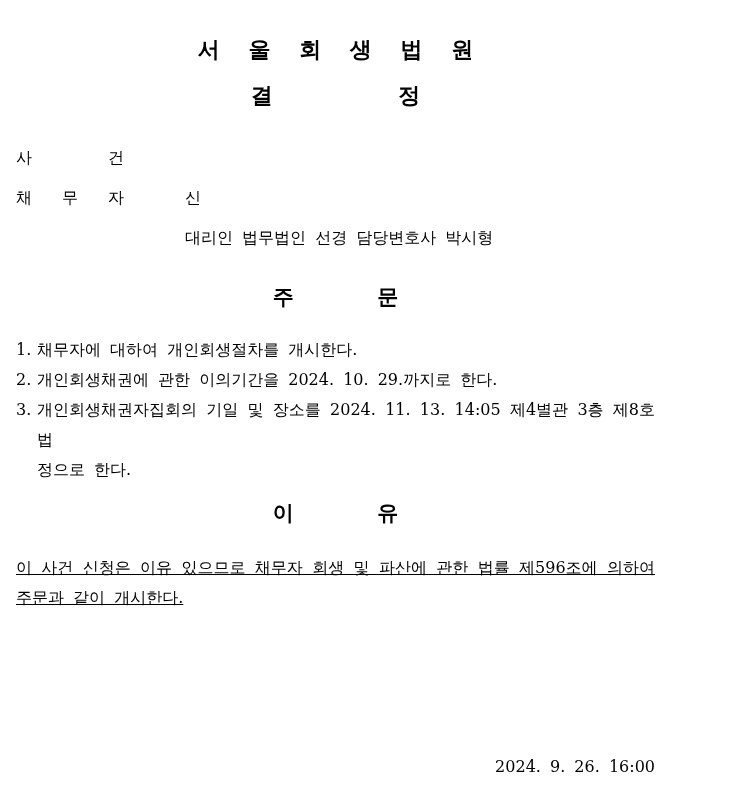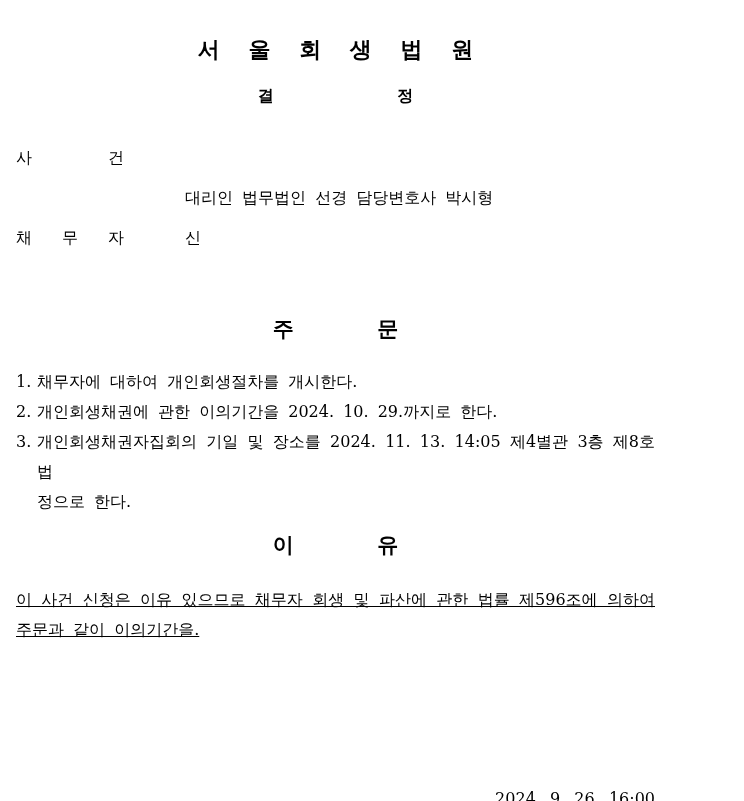--- a/index.html
+++ b/index.html
@@ -29,35 +29,35 @@
     font-size: 22px;
     line-height: 28px;
     word-spacing: 21px;
     white-space: nowrap;
   }
   .doc-subtitle {
     margin-top: 18px;
     text-align: center;
     font-family: "DejaVu Sans", "Liberation Sans", sans-serif;
     font-weight: bold;
-    font-size: 16px;
+    font-size: 22px;
     line-height: 28px;
     word-spacing: 118px;
     white-space: nowrap;
   }
   .section-heading {
     text-align: center;
     font-family: "DejaVu Sans", "Liberation Sans", sans-serif;
     font-weight: bold;
     font-size: 21px;
     line-height: 26px;
     word-spacing: 76px;
     white-space: nowrap;
   }
-  .order-heading  { margin-top: 68px; }
+  .order-heading  { margin-top: 36px; }
   .reason-heading { margin-top: 15px; }
 
   
   .case-info { margin-top: 38px; }
   .case-info .row {
     display: flex;
     margin-bottom: 20px;
   }
   .rep-row { margin-top: 7px; margin-bottom: 0; }
   .field-label {
@@ -117,28 +117,28 @@
 
   <div class="doc-title">서 울 회 생 법 원</div>
 
   <div class="doc-subtitle">결 정</div>
 
   <div class="case-info">
     <div class="row">
       <span class="field-label">사 건</span>
     </div>
 
+    <div class="row">
+      <span class="field-label">채 무 자</span>
+      <span class="field-value">신</span>
+    </div>
+
     <div class="row rep-row">
       <span class="field-label"></span>
       <span class="field-value">대리인 법무법인 선경 담당변호사 박시형</span>
-    </div>
-
-    <div class="row">
-      <span class="field-label">채 무 자</span>
-      <span class="field-value">신</span>
     </div>
   </div>
 
   <div class="section-heading order-heading">주 문</div>
 
   <div class="order-list">
     <div class="order-item">
       <span class="num">1.</span>
       <div class="item-body">
         <div class="line">채무자에 대하여 개인회생절차를 개시한다.</div>
@@ -158,18 +158,18 @@
         <div class="line justify-full">개인회생채권자집회의 기일 및 장소를 2024. 11. 13. 14:05 제4별관 3층 제8호 법</div>
         <div class="line">정으로 한다.</div>
       </div>
     </div>
   </div>
 
   <div class="section-heading reason-heading">이 유</div>
 
   <div class="reason">
     <div class="line justify-full">이 사건 신청은 이유 있으므로 채무자 회생 및 파산에 관한 법률 제596조에 의하여</div>
-    <div class="line">주문과 같이 이의기간을.</div>
+    <div class="line">주문과 같이 개시한다.</div>
   </div>
 
   <div class="decision-datetime">2024. 9. 26. 16:00</div>
 
 </div>
 
 </body></html>

